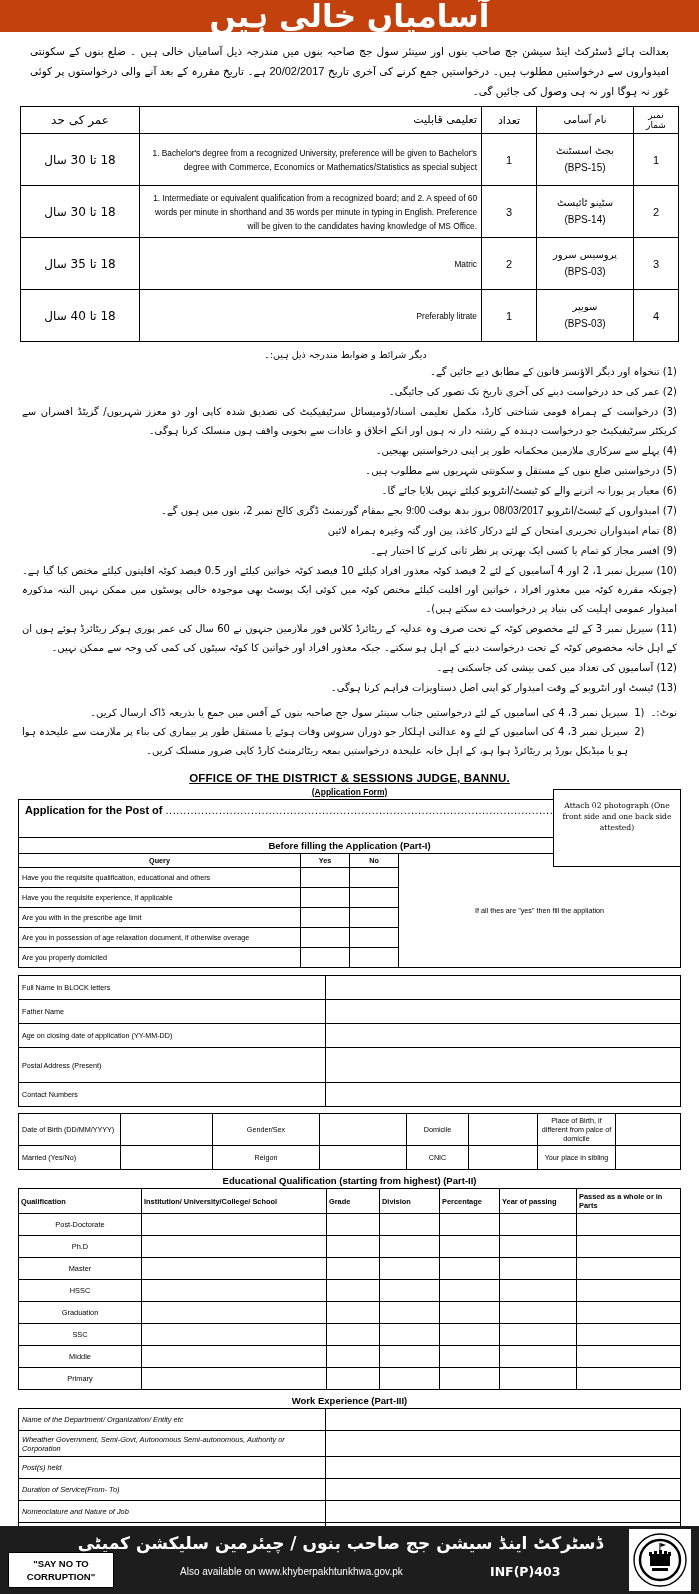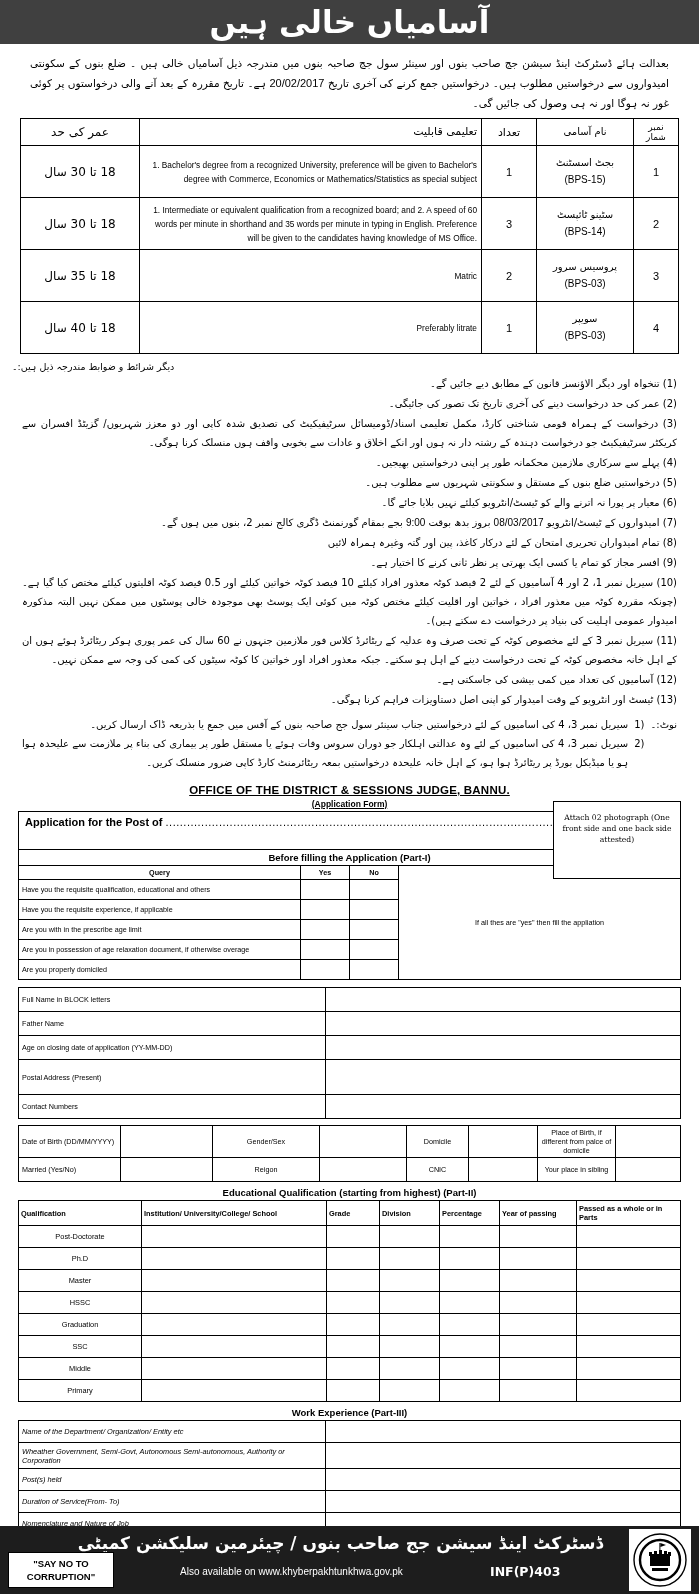--- a/index.html
+++ b/index.html
@@ -6,22 +6,22 @@
   body{
     width:699px;
     font-family:"Liberation Sans", sans-serif;
     color:#000;
     -webkit-font-smoothing:none;
   }
   .page{width:699px;height:1594px;position:relative;background:#fff;overflow:hidden;}
 
   
   .banner{
-    background:#404040;
-    height:44px;
+    background:#c2410c;
+    height:32px;
     display:flex;
     align-items:center;
     justify-content:center;
     padding:0 14px;
     box-sizing:border-box;
   }
   .banner-title{
     color:#fff;
     font-size:31px;
     line-height:34px;
@@ -61,21 +61,21 @@
   .vac .c-qual{text-align:right;font-size:8.3px;line-height:14px;}
   .vac .c-num{width:46px;text-align:center;font-size:11px;}
   .vac .c-post{width:88px;text-align:center;direction:rtl;font-family:"DejaVu Sans",sans-serif;font-size:10px;line-height:16px;}
   .vac .c-sr{width:36px;text-align:center;font-size:11px;}
   .vac thead td{height:22px;font-size:11px;direction:rtl;font-family:"DejaVu Sans",sans-serif;text-align:center;}
   .vac tbody tr{height:52px;}
   .bps{font-family:"Liberation Sans",sans-serif;font-size:10px;direction:ltr;display:block;margin-top:1px;}
 
   
   .cond-head{
-    direction:rtl;text-align:left;font-size:9.5px;
+    direction:rtl;text-align:center;font-size:9.5px;
     font-family:"DejaVu Sans",sans-serif;margin:7px 8px 2px 0;
   }
   .cond-list{margin:0 10px 0 10px;}
   .cond{
     direction:rtl;text-align:right;
     font-size:10px;line-height:19px;
     font-family:"DejaVu Sans",sans-serif;
     margin-bottom:1px;
   }
   .cond.justify{text-align:justify;}

